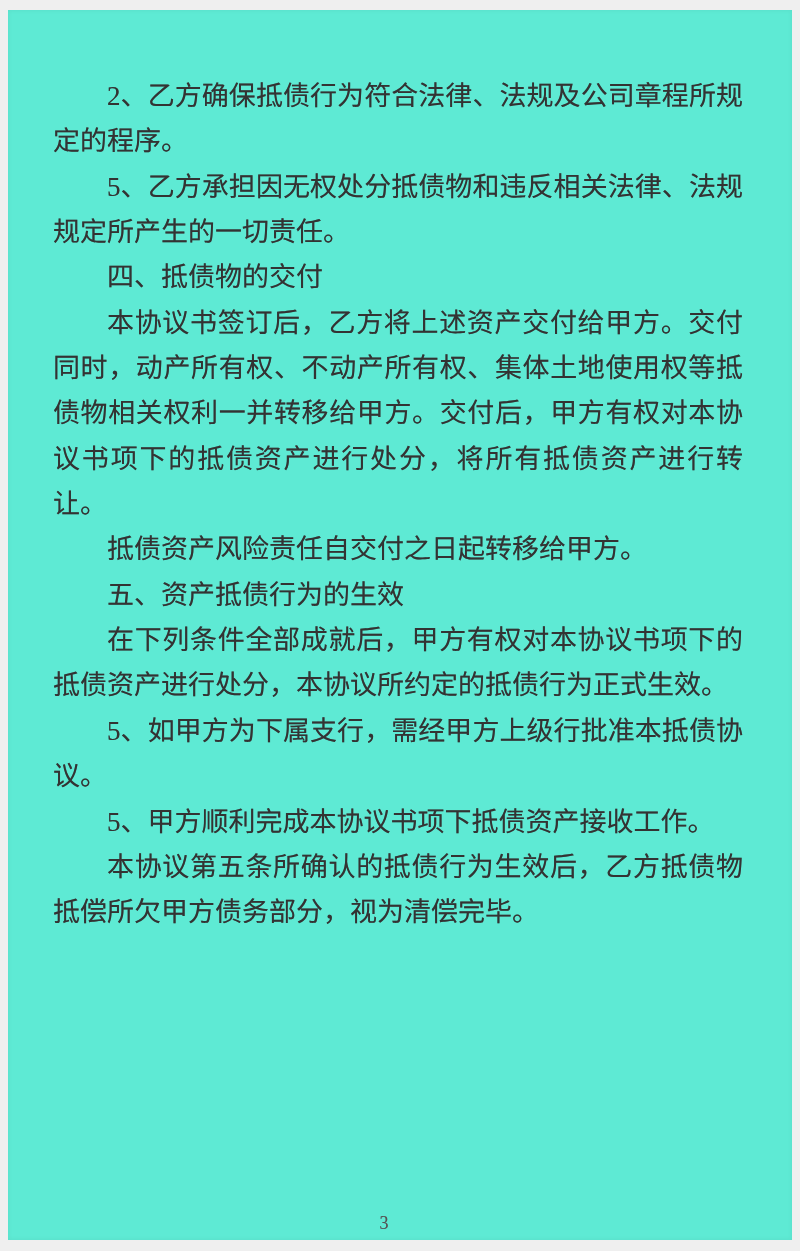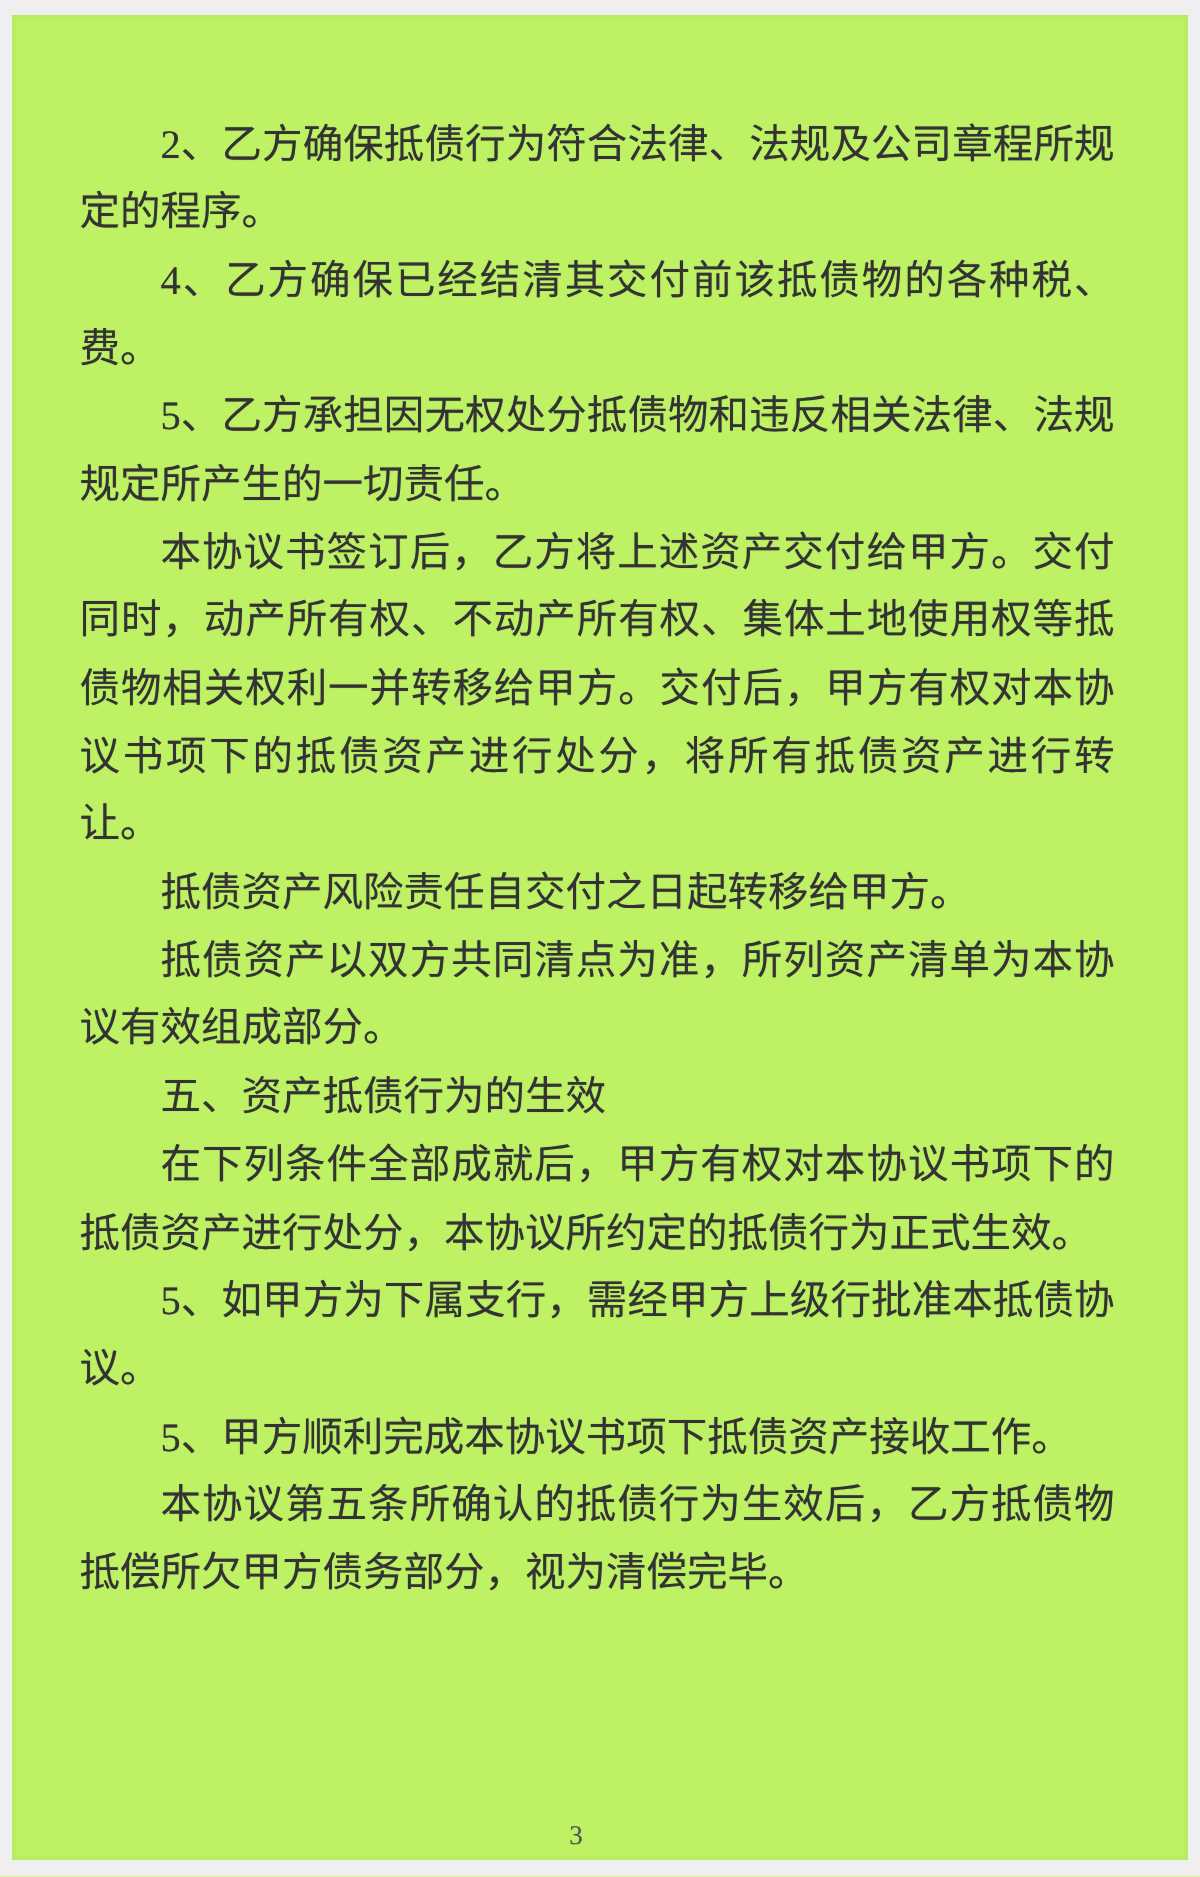--- a/index.html
+++ b/index.html
@@ -13,21 +13,21 @@
     background: #efefef;
     font-family: "Liberation Serif", "DejaVu Serif", serif;
     overflow: hidden;
   }
   .scan-page {
     position: absolute;
     left: 8px;
     top: 10px;
     width: 784px;
     height: 1230px;
-    background: #bef264;
+    background: #5eead4;
     box-shadow: 0 0 5px rgba(0,0,0,0.06) inset;
   }
   .doc-content {
     position: absolute;
     left: 45px;
     top: 64px;
     width: 690px;
     color: #333333;
     font-size: 27px;
     line-height: 45.35px;
@@ -50,25 +50,24 @@
     color: #555555;
     text-shadow: 0 0 0.5px rgba(90,90,90,0.5);
   }
 </style>
 </head>
 <body>
 
 <div class="scan-page">
   <div class="doc-content">
     <p class="para">2、乙方确保抵债行为符合法律、法规及公司章程所规定的程序。</p>
-    <p class="para">4、乙方确保已经结清其交付前该抵债物的各种税、费。</p>
     <p class="para">5、乙方承担因无权处分抵债物和违反相关法律、法规规定所产生的一切责任。</p>
+    <p class="para">四、抵债物的交付</p>
     <p class="para">本协议书签订后，乙方将上述资产交付给甲方。交付同时，动产所有权、不动产所有权、集体土地使用权等抵债物相关权利一并转移给甲方。交付后，甲方有权对本协议书项下的抵债资产进行处分，将所有抵债资产进行转让。</p>
     <p class="para">抵债资产风险责任自交付之日起转移给甲方。</p>
-    <p class="para">抵债资产以双方共同清点为准，所列资产清单为本协议有效组成部分。</p>
     <p class="para">五、资产抵债行为的生效</p>
     <p class="para">在下列条件全部成就后，甲方有权对本协议书项下的抵债资产进行处分，本协议所约定的抵债行为正式生效。</p>
     <p class="para">5、如甲方为下属支行，需经甲方上级行批准本抵债协议。</p>
     <p class="para">5、甲方顺利完成本协议书项下抵债资产接收工作。</p>
     <p class="para">本协议第五条所确认的抵债行为生效后，乙方抵债物抵偿所欠甲方债务部分，视为清偿完毕。</p>
   </div>
   <div class="page-footer">3</div>
 </div>
 
 </body></html>

